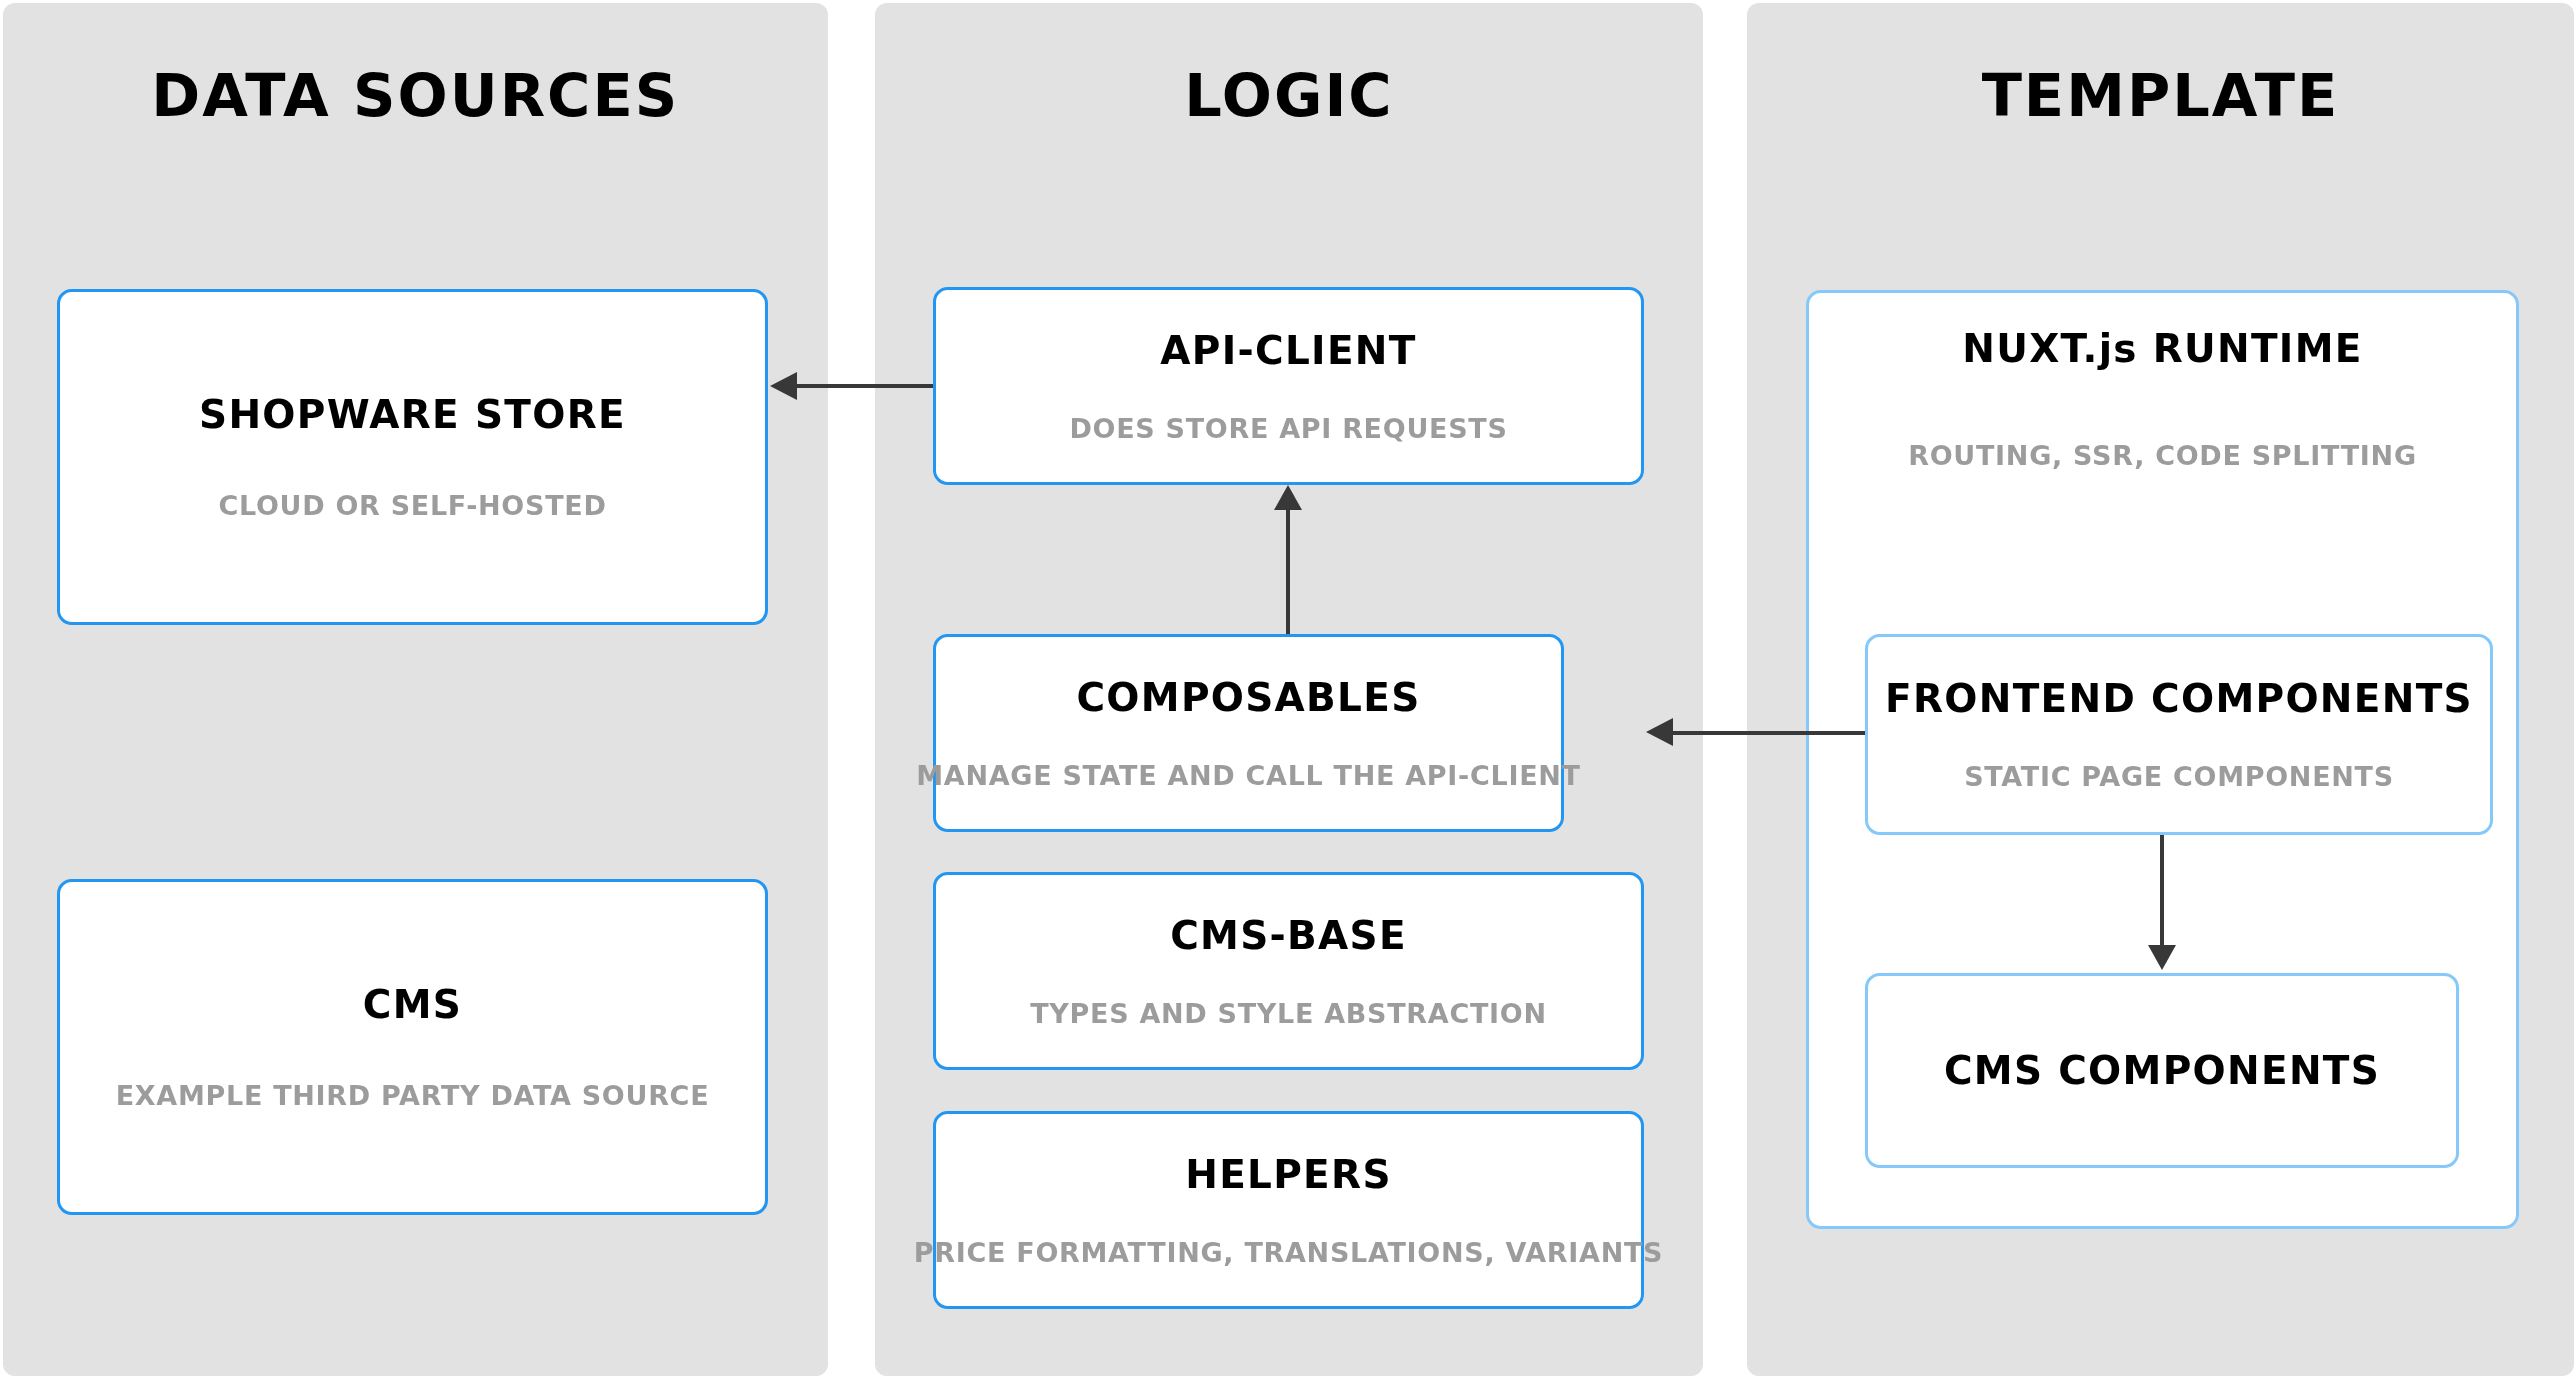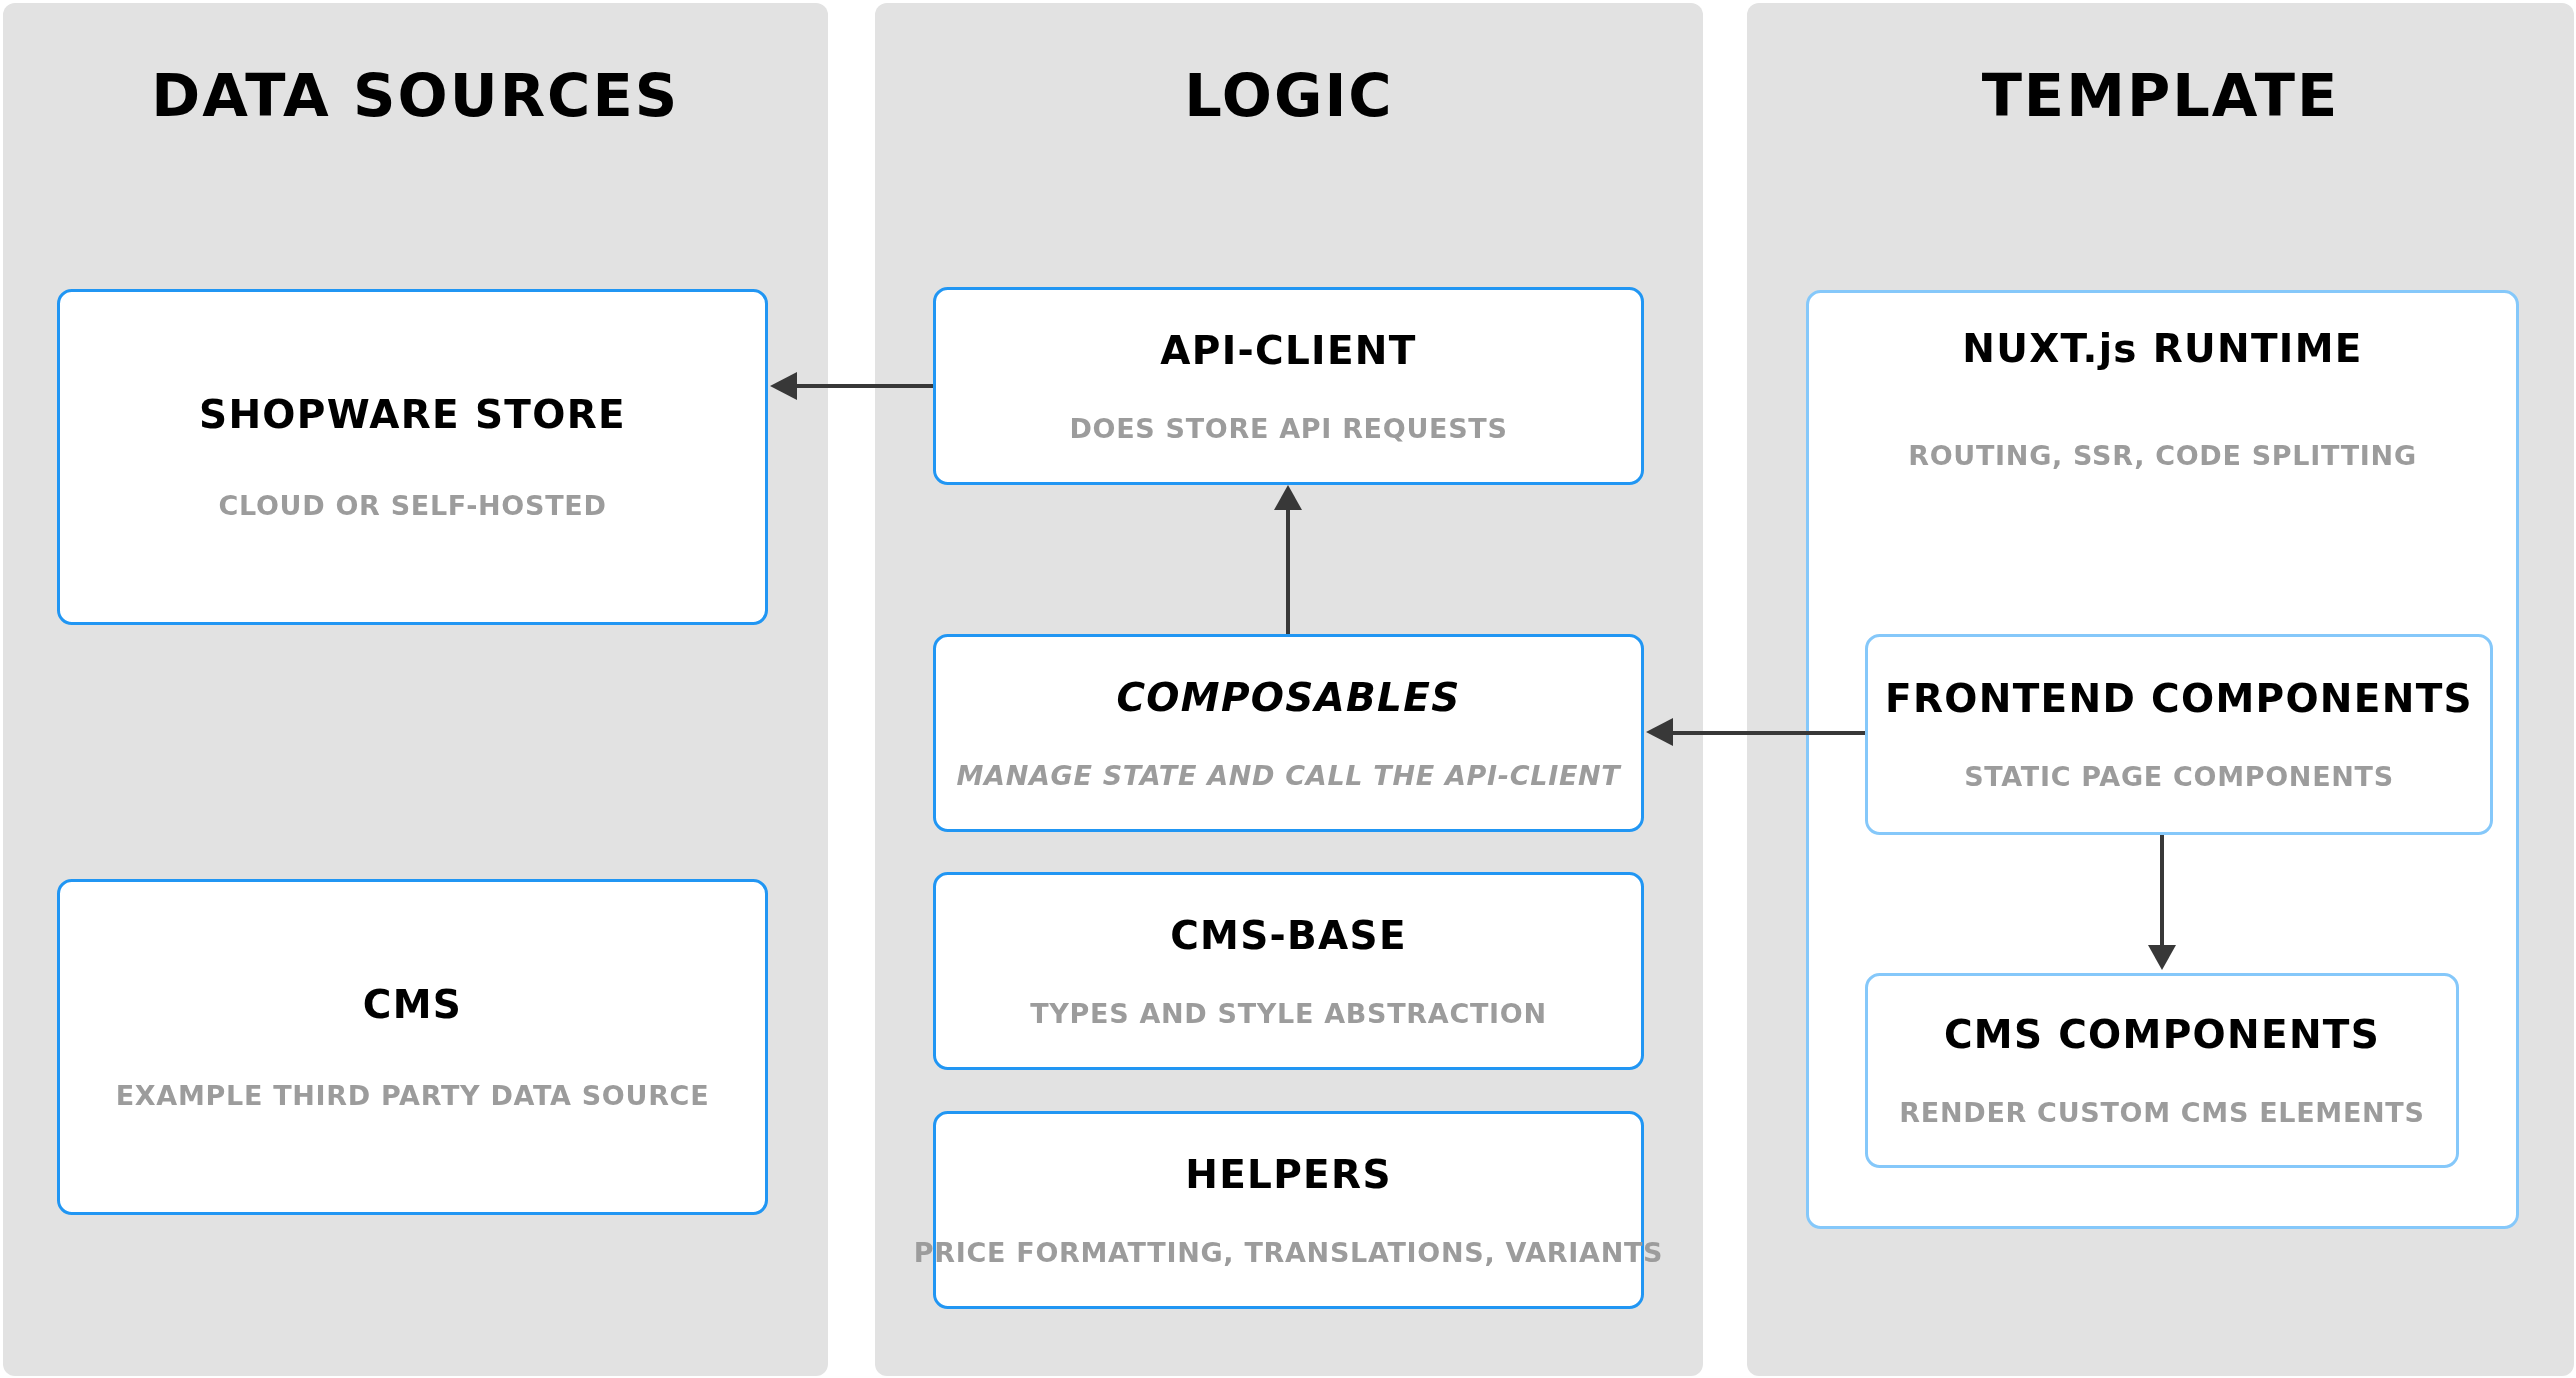--- a/index.html
+++ b/index.html
@@ -118,21 +118,21 @@
   <div class="node big" style="left:57px; top:289px; width:711px; height:336px;">
     <div class="node-title">SHOPWARE STORE</div>
     <div class="node-sub">CLOUD OR SELF-HOSTED</div>
   </div>
 
   <div class="node small" style="left:933px; top:287px; width:711px; height:198px;">
     <div class="node-title">API-CLIENT</div>
     <div class="node-sub">DOES STORE API REQUESTS</div>
   </div>
 
-  <div class="node small" style="left:933px; top:634px; width:711px; height:198px;font-style:italic;">
+  <div class="node small" style="left:933px; top:634px; width:631px; height:198px;">
     <div class="node-title">COMPOSABLES</div>
     <div class="node-sub">MANAGE STATE AND CALL THE API-CLIENT</div>
   </div>
 
   <div class="node small" style="left:933px; top:872px; width:711px; height:198px;">
     <div class="node-title">CMS-BASE</div>
     <div class="node-sub">TYPES AND STYLE ABSTRACTION</div>
   </div>
 
   <div class="node small" style="left:933px; top:1111px; width:711px; height:198px;">
@@ -145,21 +145,20 @@
     <div class="node-sub">ROUTING, SSR, CODE SPLITTING</div>
   </div>
 
   <div class="node light small" style="left:1865px; top:634px; width:628px; height:201px;">
     <div class="node-title">FRONTEND COMPONENTS</div>
     <div class="node-sub">STATIC PAGE COMPONENTS</div>
   </div>
 
   <div class="node light small" style="left:1865px; top:973px; width:594px; height:195px;">
     <div class="node-title">CMS COMPONENTS</div>
-    <div class="node-sub">RENDER CUSTOM CMS ELEMENTS</div>
   </div>
 
   <div>
     <div class="hline" style="left:796px; top:384px; width:137px; height:4px;"></div>
     <div class="head left" style="left:770px; top:372px;"></div>
   </div>
 
   <div>
     <div class="vline" style="left:1286px; top:508px; width:4px; height:126px;"></div>
     <div class="head up" style="left:1274px; top:485px;"></div>

